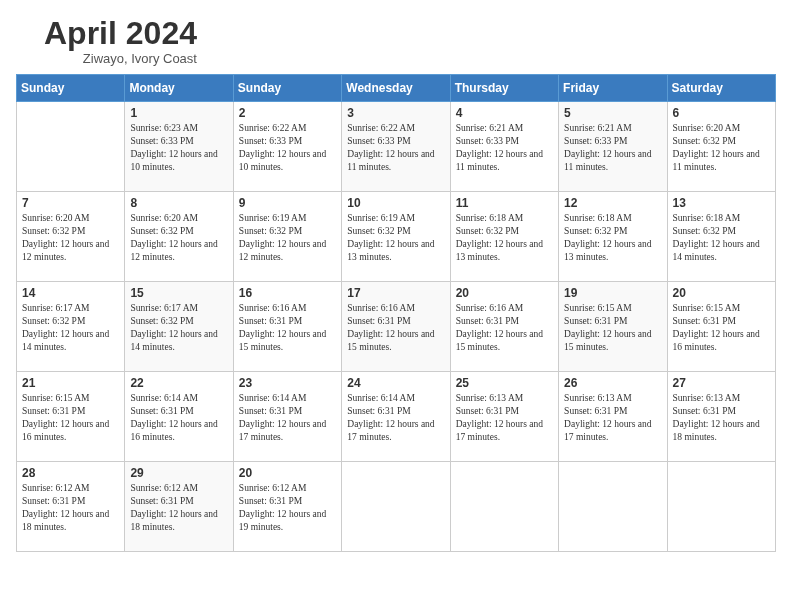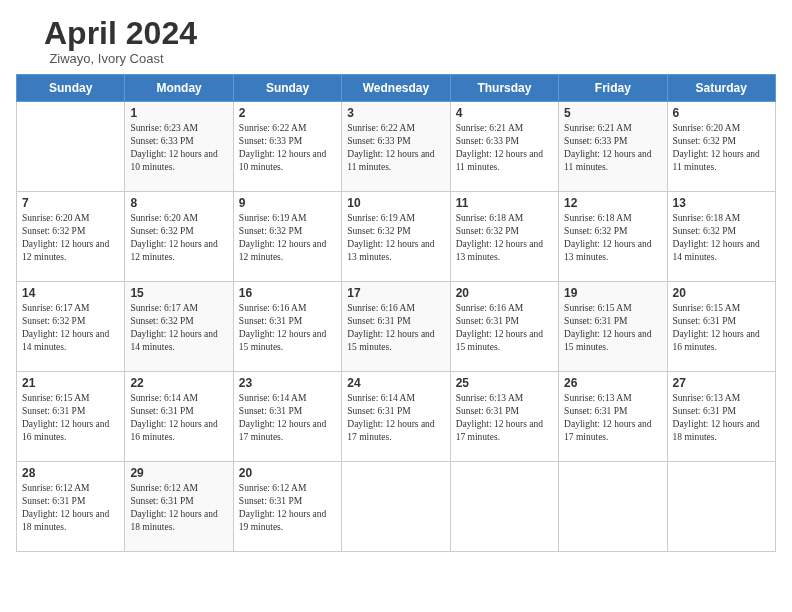--- a/index.html
+++ b/index.html
@@ -43,34 +43,33 @@
     .title-block h1 {
       font-size: 32px;
       font-weight: bold;
       color: #333;
       line-height: 1.1;
       margin-left: 28px;
     }
     .title-block .subtitle {
       font-size: 13px;
       color: #555;
-      text-align: center;
     }
     .calendar {
       width: 100%;
       border-collapse: collapse;
       border: 1px solid #ccc;
     }
     .calendar thead tr th {
       background-color: #3a7bbf;
       color: #fff;
       font-size: 12px;
       font-weight: bold;
       padding: 6px 4px;
-      text-align: center;
+      text-align: left;
       border: 1px solid #5a9bd4;
     }
     .calendar tbody tr td {
       vertical-align: top;
       border: 1px solid #ccc;
       padding: 4px 5px;
       font-size: 10px;
       color: #333;
       min-width: 100px;
       background: #fff;

